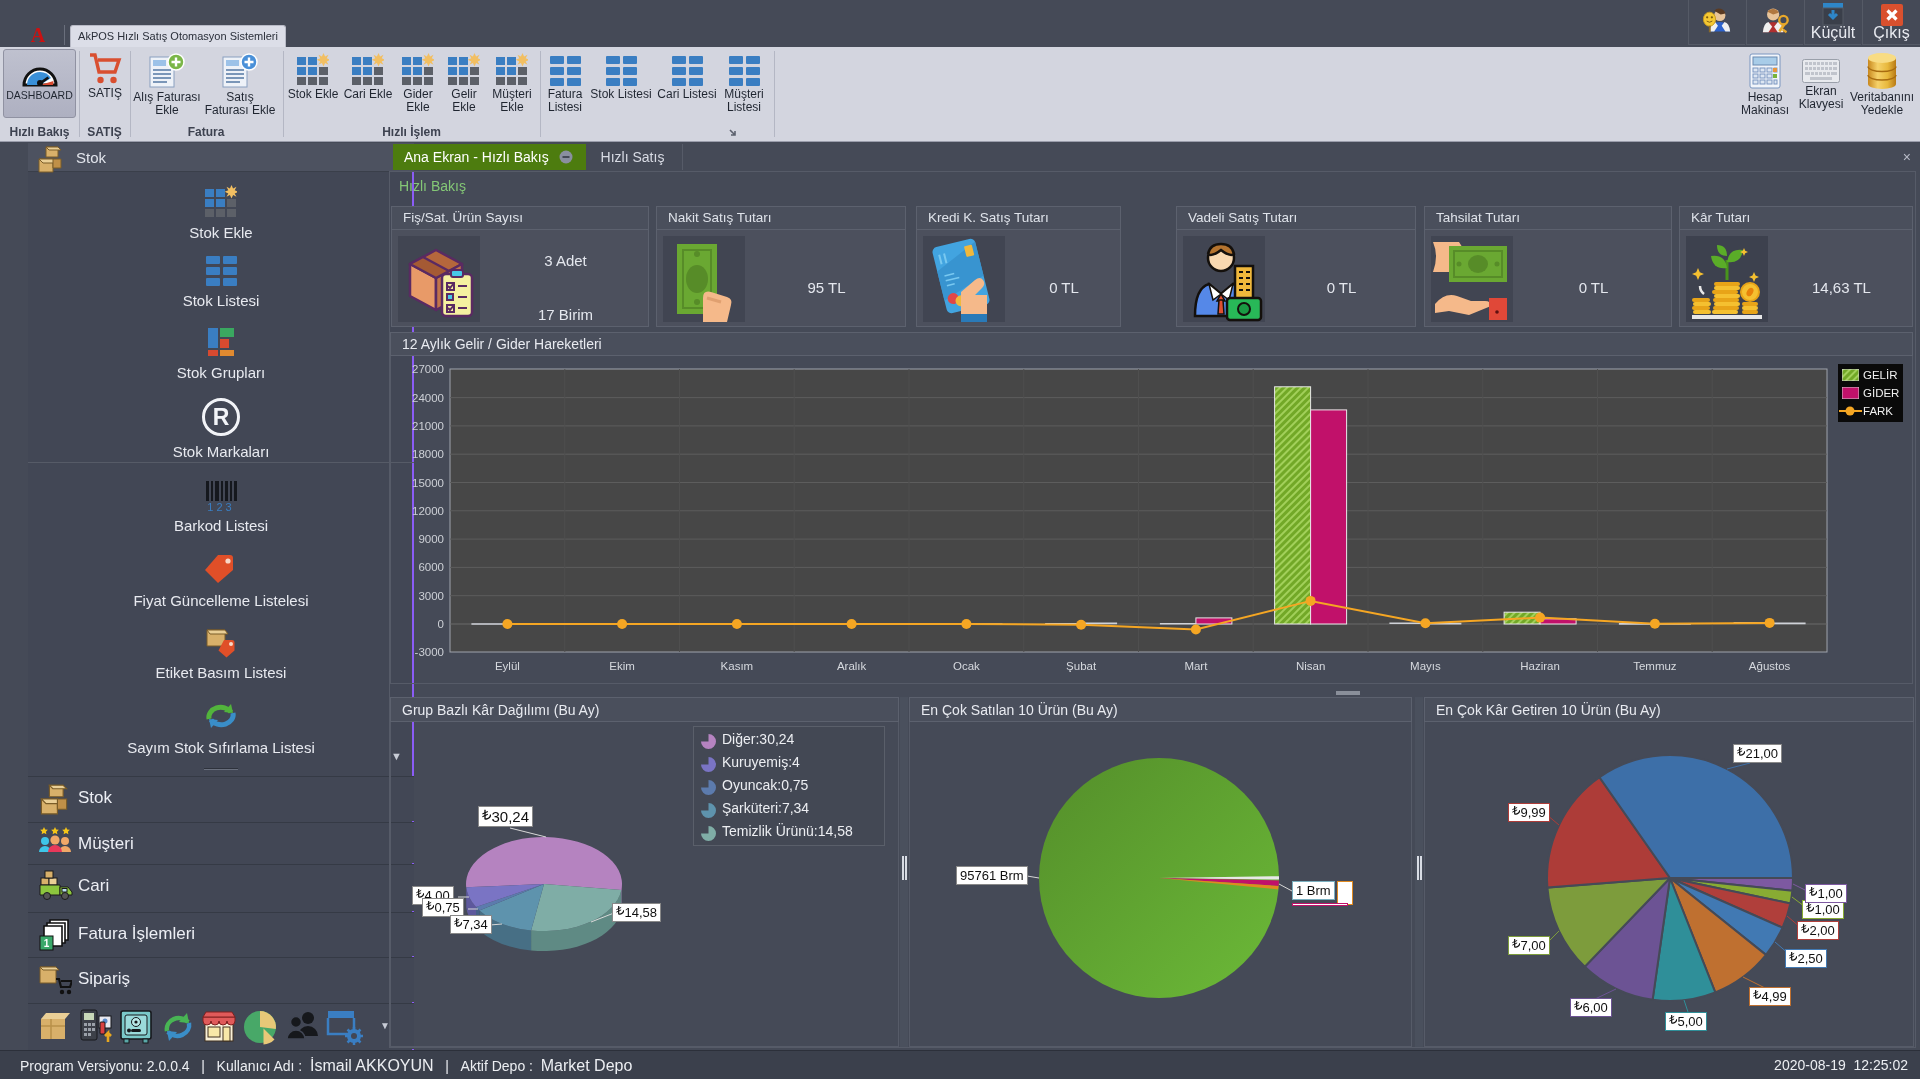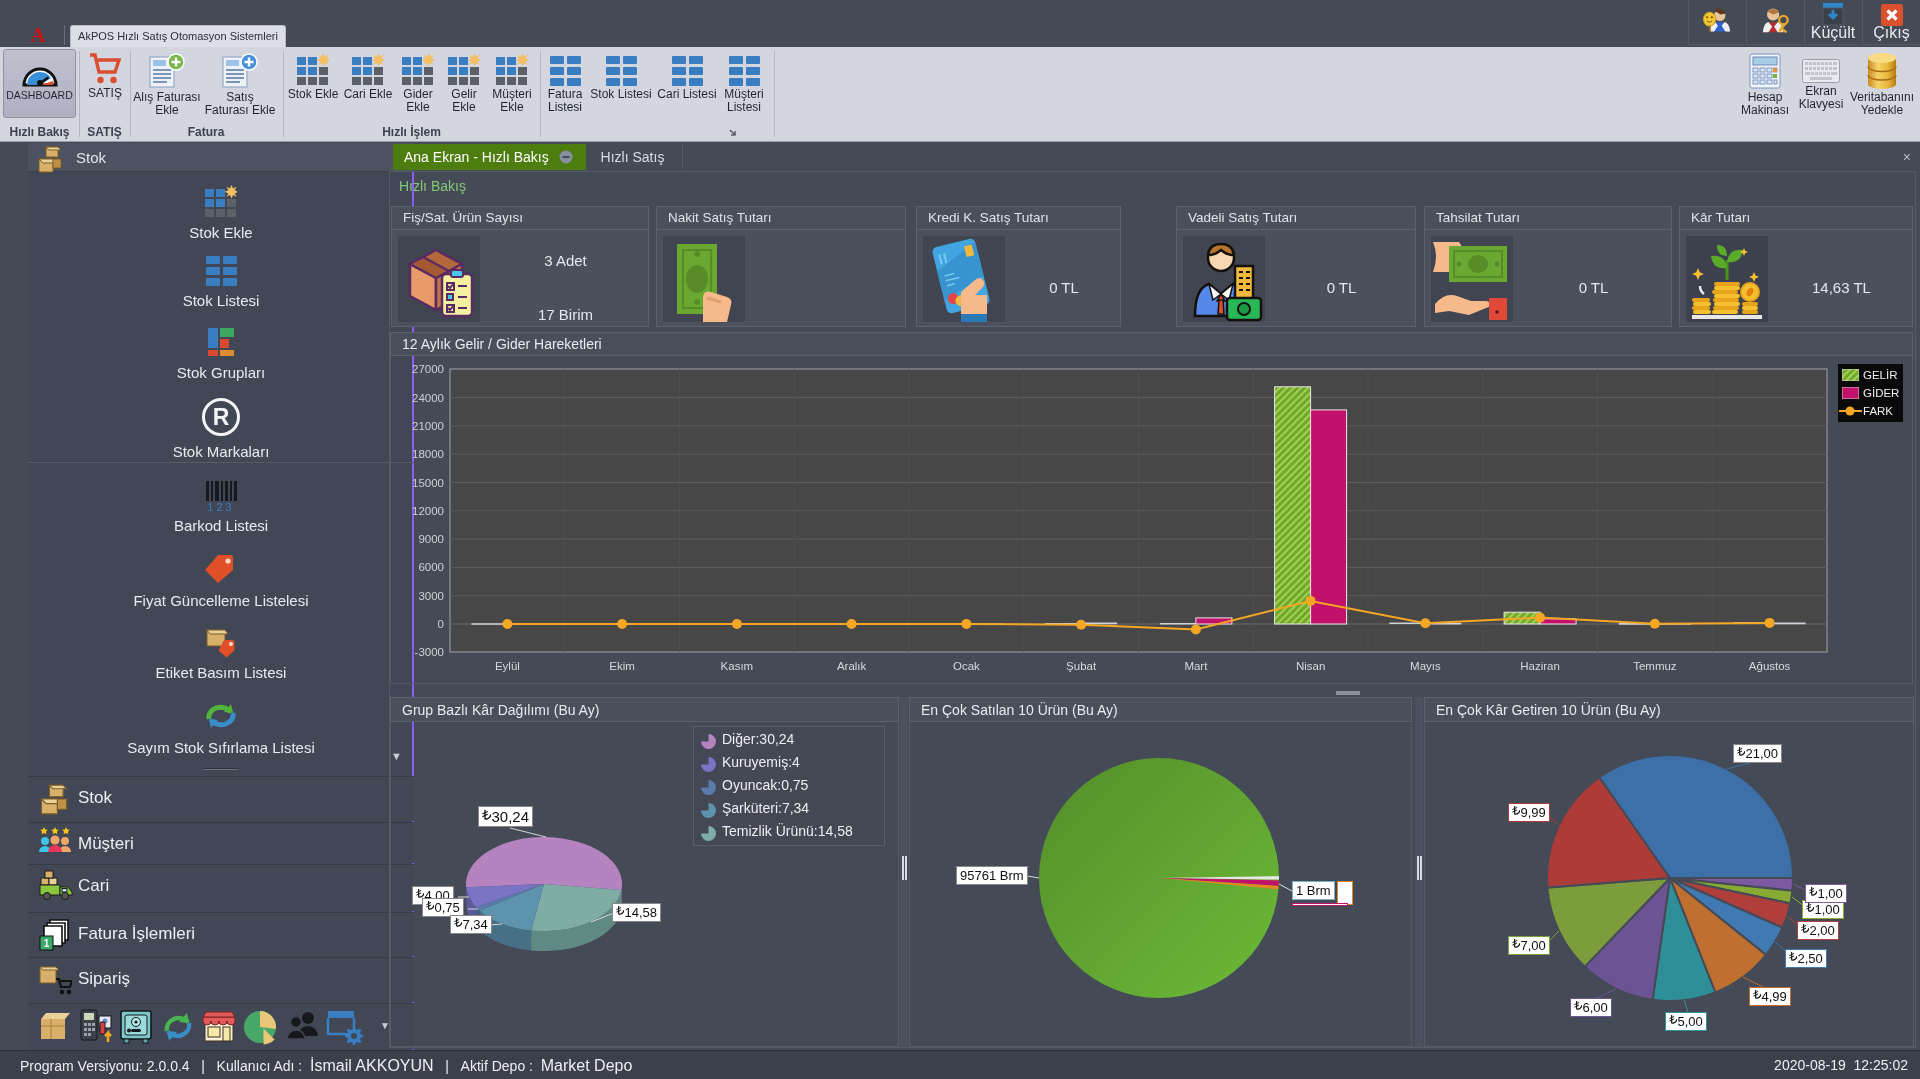--- a/index.html
+++ b/index.html
@@ -559,20 +559,23 @@
     <div class="ttl">Nakit Satış Tutarı</div>
     <div class="icell"><svg width="82" height="86" viewBox="0 0 82 86">
       <rect x="14" y="8" width="40" height="70" fill="#6aa832"></rect>
       <rect x="20" y="14" width="28" height="58" fill="none" stroke="#578c28" stroke-width="2"></rect>
       <ellipse cx="34" cy="43" rx="11" ry="14" fill="#578c28"></ellipse>
       <circle cx="34" cy="18" r="3" fill="#578c28"></circle>
           <circle cx="34" cy="66" r="3" fill="#578c28"></circle>
       <path d="M40 86 V62 q0-8 8-6 l16 5 q6 2 4 8 l-4 17 z" fill="#f5b98a"></path>
       <path d="M44 62 l14 4" stroke="#e0a070" stroke-width="3" fill="none"></path>
     </svg></div>
+    <div class="val">
+        <div style="position:absolute;left:0;right:0;top:49px;text-align:center;">95 TL</div>
+      </div>
   </div>
   <div class="card" style="left:527px;width:205px;">
     <div class="ttl">Kredi K. Satış Tutarı</div>
     <div class="icell"><svg width="82" height="86" viewBox="0 0 82 86">
       <g transform="rotate(-14 38 40)">
       <rect x="16" y="6" width="44" height="68" rx="5" fill="#42a4e0"></rect>
       <path d="M16 30 L60 10 v35 L16 60 z" fill="#3690cc" opacity="0.8"></path>
       <rect x="48" y="12" width="8" height="11" rx="1" fill="#f0b83c"></rect>
       <g stroke="#78c8f0" stroke-width="2">
               <path d="M22 14 v10 M27 14 v10"></path>

